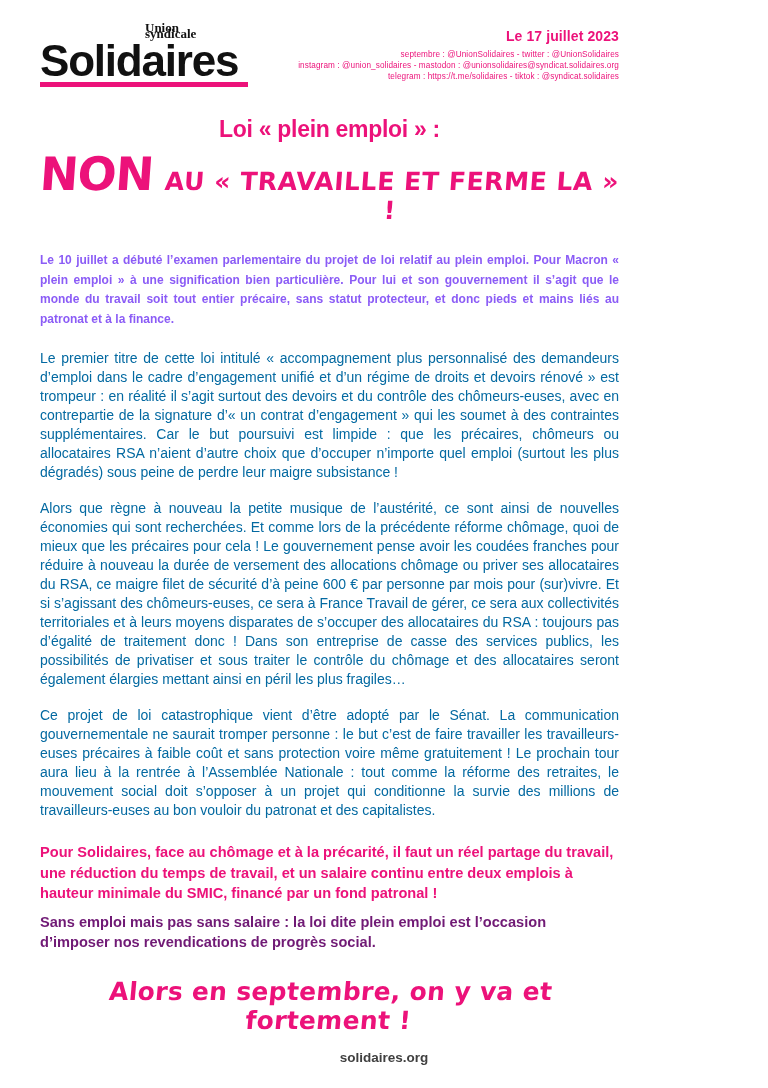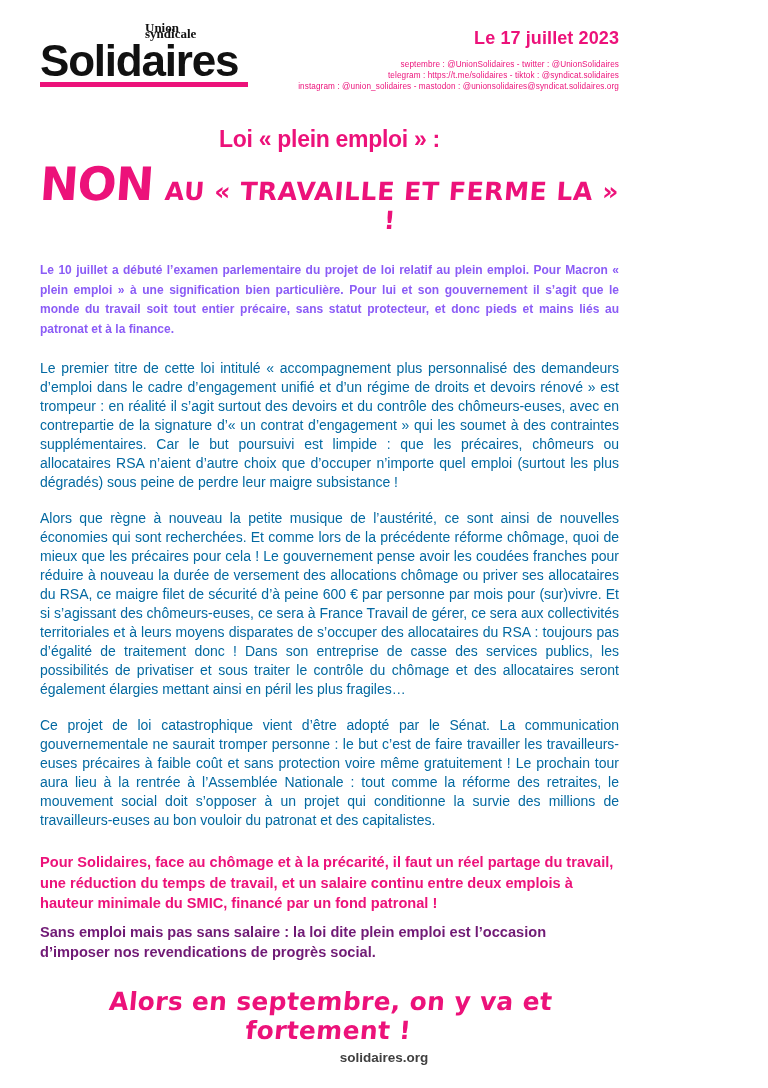--- a/index.html
+++ b/index.html
@@ -75,23 +75,23 @@
     background: #ec127a;
   }
 
   .header-right {
     text-align: right;
     padding-top: 6px;
   }
   .date {
     color: #ec127a;
     font-weight: bold;
-    font-size: 18px;
+    font-size: 14px;
     letter-spacing: 0.1px;
-    margin-bottom: 10px;
+    margin-bottom: 5px;
   }
   .socials {
     color: #ec127a;
     font-size: 8.2px;
     line-height: 11px;
     letter-spacing: 0.1px;
   }
 
   
   .title-wrap {
@@ -202,22 +202,22 @@
       <div class="logo-union">Union</div>
       <div class="logo-syndicale">syndicale</div>
       <div class="logo-main">Solidaires</div>
       <div class="logo-underline"></div>
     </div>
 
     <div class="header-right">
       <div class="date">Le 17 juillet 2023</div>
       <div class="socials">
         <div>septembre : @UnionSolidaires - twitter : @UnionSolidaires</div>
+        <div>instagram : @union_solidaires - mastodon : @unionsolidaires@syndicat.solidaires.org</div>
         <div>telegram : https://t.me/solidaires - tiktok : @syndicat.solidaires</div>
-        <div>instagram : @union_solidaires - mastodon : @unionsolidaires@syndicat.solidaires.org</div>
       </div>
     </div>
 
   </div>
 
   <div class="title-wrap">
     <div class="title-main">Loi « plein emploi » :</div>
     <div class="title-second">
       <span class="title-non">NON</span>
       <span class="title-rest">AU « TRAVAILLE ET FERME LA » !</span>

